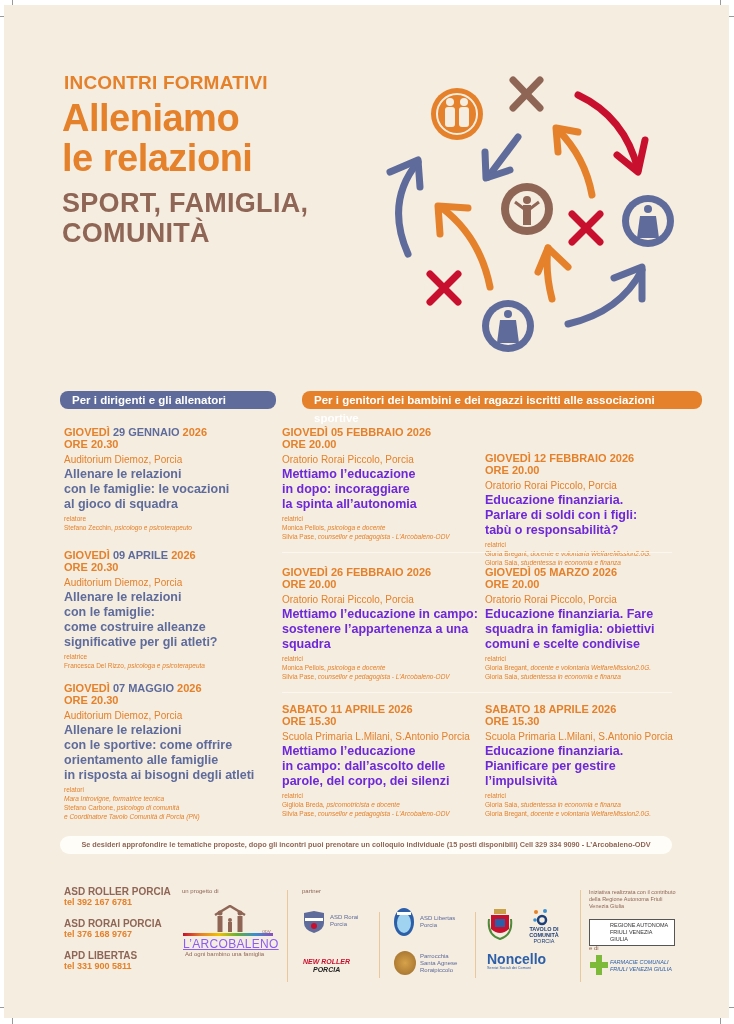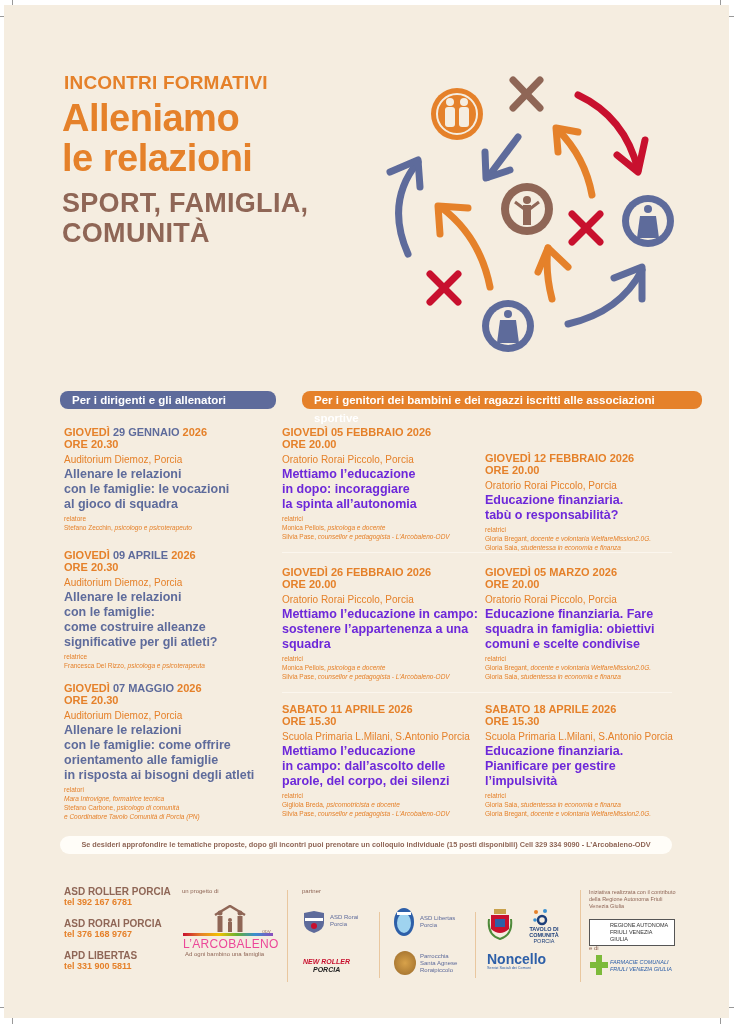--- a/index.html
+++ b/index.html
@@ -190,21 +190,21 @@
   <div class="role">relatrice</div>
   <div class="spk"><span>Francesca Del Rizzo,</span> <i>psicologa e psicoterapeuta</i></div>
 </div>
 
 <div class="abs event leader" style="left:64px;top:682px;">
   <div class="date"><span>GIOVEDÌ</span> <span class="mid">07 MAGGIO</span> <span>2026</span></div>
   <div class="time">ORE 20.30</div>
   <div class="place">Auditorium Diemoz, Porcia</div>
   <div class="topic">
     <div>Allenare le relazioni</div>
-      <div>con le famiglie: come offrire</div>
+      <div>con le sportive: come offrire</div>
       <div>orientamento alle famiglie</div>
       <div>in risposta ai bisogni degli atleti</div>
   </div>
   <div class="role">relatori</div>
   <div class="spk"><i>Mara Introvigne,</i> <i>formatrice tecnica</i></div>
   <div class="spk"><span>Stefano Carbone,</span> <i>psicologo di comunità</i></div>
   <div class="spk"><i>e Coordinatore Tavolo Comunità di Porcia (PN)</i></div>
 </div>
 
 <div class="abs event parent" style="left:282px;top:426px;">
@@ -220,20 +220,21 @@
   <div class="spk"><span>Monica Pellois,</span> <i>psicologa e docente</i></div>
   <div class="spk"><span>Silvia Pase,</span> <i>counsellor e pedagogista - L’Arcobaleno-ODV</i></div>
 </div>
 
 <div class="abs event parent" style="left:485px;top:452px;">
   <div class="date"><span>GIOVEDÌ</span> <span class="mid">12 FEBBRAIO</span> <span>2026</span></div>
   <div class="time">ORE 20.00</div>
   <div class="place">Oratorio Rorai Piccolo, Porcia</div>
   <div class="topic">
     <div>Educazione finanziaria.</div>
+      <div>Parlare di soldi con i figli:</div>
       <div>tabù o responsabilità?</div>
   </div>
   <div class="role">relatrici</div>
   <div class="spk"><span>Gloria Bregant,</span> <i>docente e volontaria WelfareMission2.0G.</i></div>
   <div class="spk"><span>Gloria Saia,</span> <i>studentessa in economia e finanza</i></div>
 </div>
 
 <div class="abs hsep" style="left:282px;top:552px;width:390px;"></div>
 
 <div class="abs event parent" style="left:282px;top:566px;">
@@ -310,21 +311,21 @@
   <path d="M10 10 L25 1 L40 10" stroke="#8f6656" stroke-width="2.5" fill="none"></path>
   <circle cx="15" cy="8" r="2.5" fill="#8f6656"></circle>
     <rect x="12.5" y="11" width="5" height="16" fill="#8f6656"></rect>
   <circle cx="35" cy="8" r="2.5" fill="#8f6656"></circle>
     <rect x="32.5" y="11" width="5" height="16" fill="#8f6656"></rect>
   <circle cx="25" cy="15" r="2" fill="#8f6656"></circle>
     <rect x="23" y="17" width="4" height="10" fill="#8f6656"></rect>
 </svg>
 <div class="abs" style="left:183px;top:933px;width:90px;height:3px;background:linear-gradient(90deg,#c8102e,#e5812a,#f2c200,#66b032,#3a8fd0,#8a4dbd);"></div>
 <div class="abs" style="left:262px;top:929px;font-size:4px;color:#8f6656;">ODV</div>
-<div class="abs" style="left:183px;top:937px;font-size:12px;color:#ec4899;letter-spacing:0.3px;">L’ARCOBALENO</div>
+<div class="abs" style="left:183px;top:937px;font-size:12px;color:#8b5cf6;letter-spacing:0.3px;text-decoration:underline;">L’ARCOBALENO</div>
 <div class="abs" style="left:185px;top:951px;font-size:6px;color:#8f6656;">Ad ogni bambino una famiglia</div>
 
 <div class="abs vsep" style="left:287px;top:890px;height:92px;"></div>
 
 <div class="abs small-label" style="left:302px;top:888px;">partner</div>
 <svg class="abs" style="left:302px;top:910px;" width="24" height="24" viewBox="0 0 24 24">
   <path d="M2 3 L12 1 L22 3 L22 13 Q22 20 12 23 Q2 20 2 13 Z" fill="#5e6b9b"></path>
     <rect x="3" y="8" width="18" height="3" fill="#fff"></rect>
     <circle cx="12" cy="16" r="3" fill="#c8102e"></circle>
 </svg>

